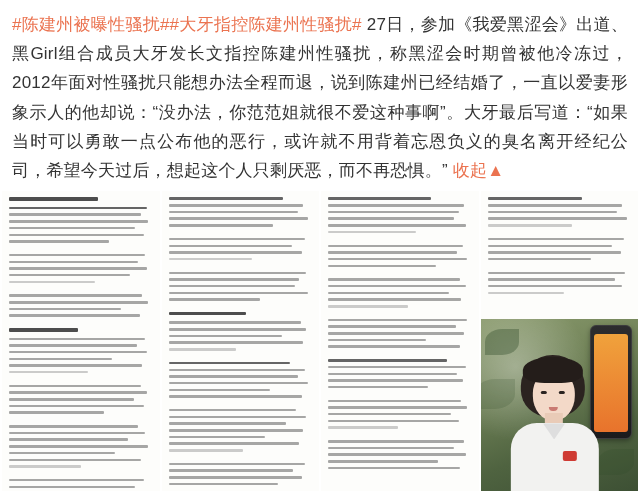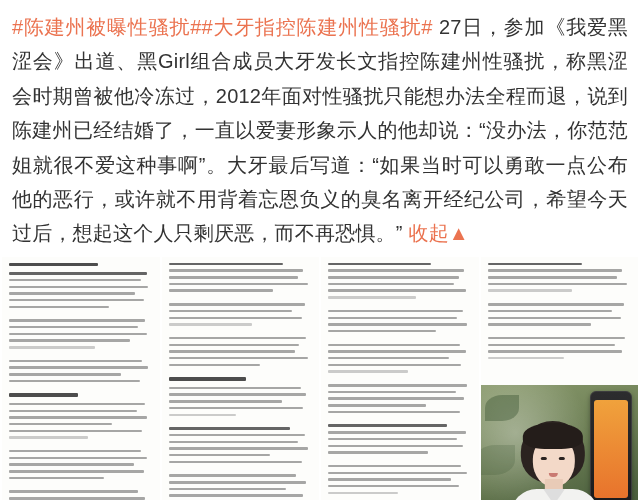--- a/index.html
+++ b/index.html
@@ -14,21 +14,21 @@
     overflow: hidden;
   }
   .post {
     width: 640px;
     height: 500px;
     position: relative;
     background: #fff;
   }
   .post-text {
     padding: 10px 12px 0 12px;
-    font-size: 20px;
+    font-size: 17px;
     line-height: 1.72;
     color: #333333;
     text-align: justify;
     letter-spacing: 0.2px;
   }
   .hashtag {
     color: #eb7350;
   }
   .collapse {
     color: #eb7350;

